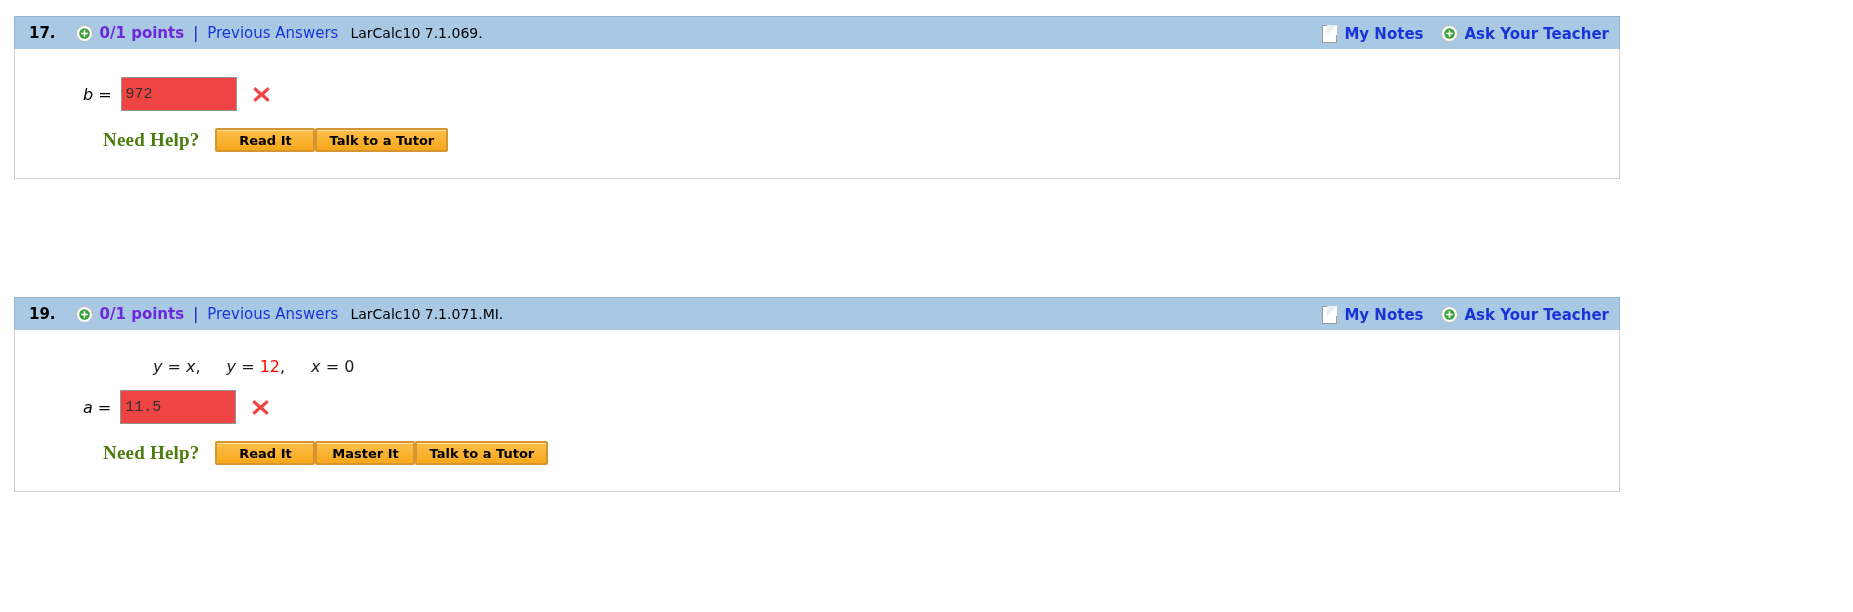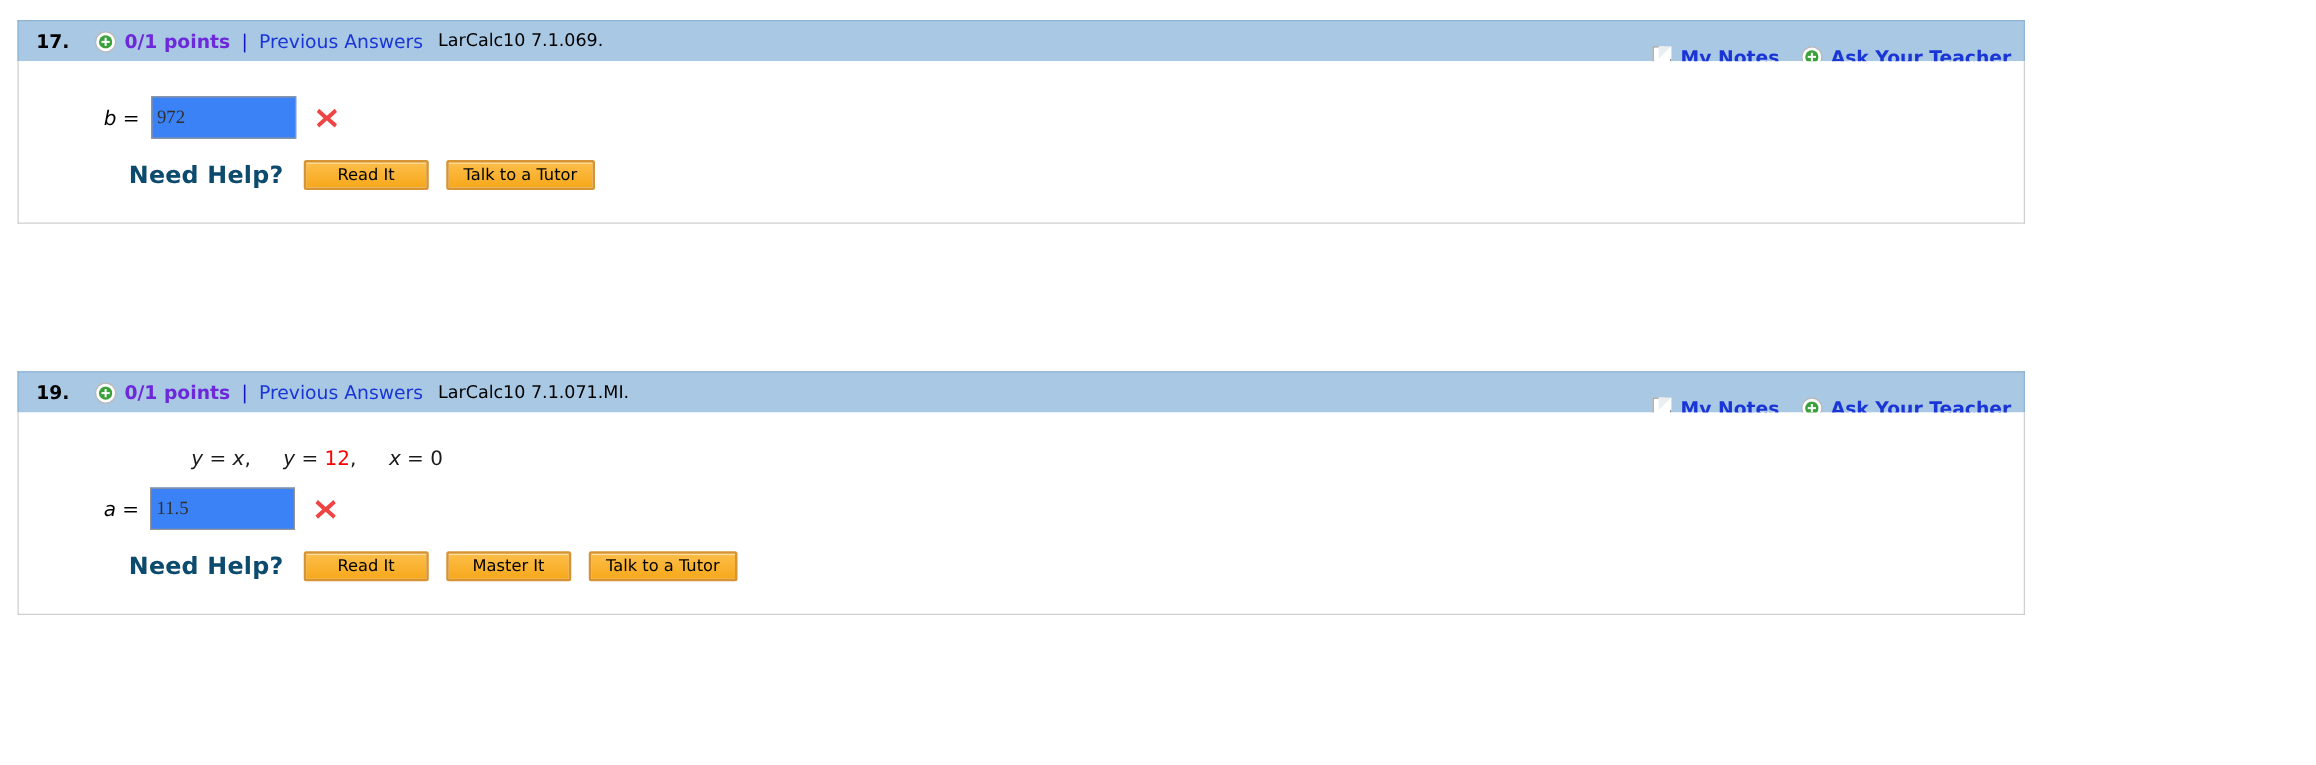--- a/index.html
+++ b/index.html
@@ -79,21 +79,21 @@
     cursor: pointer;
   }
   .source-id {
     color: #000;
     font-size: 14px;
     margin-left: 12px;
   }
   .header-right {
     position: absolute;
     right: 10px;
-    top: 12px;
+    top: 0;
     height: 33px;
     display: flex;
     align-items: center;
   }
   .note-icon {
     width: 13px;
     height: 16px;
     background: #ffffff;
     border: 1px solid #9a9a9a;
     margin-right: 7px;
@@ -161,62 +161,62 @@
     font-style: italic;
     font-size: 16px;
     margin-right: 5px;
   }
   .eq-sign { font-size: 16px; margin-right: 9px; }
   .answer-input {
     width: 116px;
     height: 25px;
     box-sizing: border-box;
     border: 1px solid #949494;
-    background: #3b82f6;
-    font-family: Liberation Serif, serif;
+    background: #ef4444;
+    font-family: Liberation Mono, monospace;
     font-size: 15px;
     color: #303030;
     padding: 16px 4px;
     outline: none;
   }
   .wrong-mark {
     margin-left: 15px;
     width: 19px;
     height: 19px;
     flex: none;
   }
 
   .help-row {
     display: flex;
     align-items: center;
     padding-left: 88px;
     margin-top: 17px;
   }
   .need-help {
-    color: #0c4a6e;
+    color: #4d7c0f;
     font-weight: bold;
     font-size: 19px;
     margin-right: 16px;
     letter-spacing: 0.2px;
+    font-family: Liberation Serif, serif;
   }
   .help-btn {
     height: 24px;
     min-width: 100px;
     box-sizing: border-box;
     background: linear-gradient(#fcbe4a, #f7a81b);
     border: 2px solid #d79433;
     border-radius: 2px;
     color: #000000;
-    font-weight: normal;
+    font-weight: bold;
     font-size: 13px;
     font-family: "DejaVu Sans", "Liberation Sans", sans-serif;
     display: inline-flex;
     align-items: center;
     justify-content: center;
-    margin-right: 14px;
     cursor: pointer;
     padding: 0 12px;
     box-shadow: inset 0 1px 0 #ffe0a0;
   }
 </style>
 </head>
 <body>
 
 <div class="page">
 

